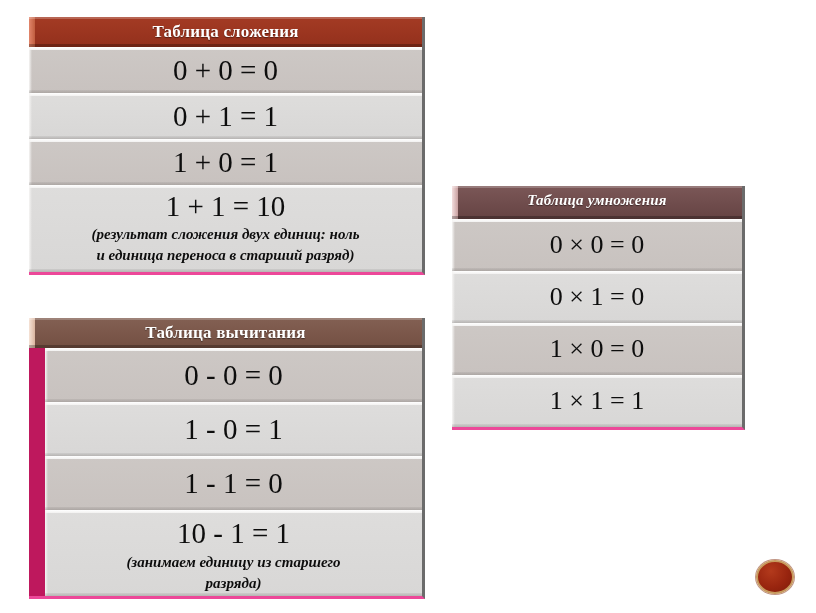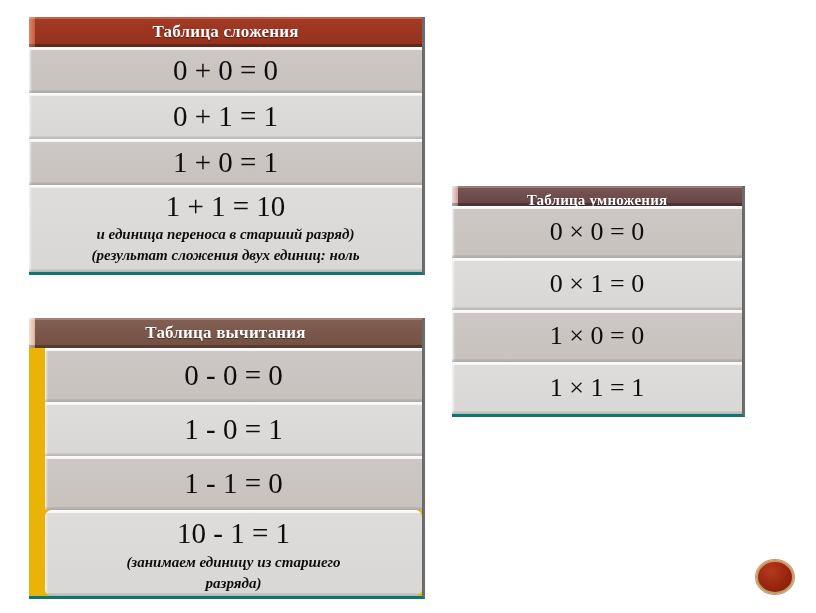--- a/index.html
+++ b/index.html
@@ -16,22 +16,22 @@
   }
 
   
   .tbl {
     position: absolute;
     box-sizing: border-box;
   }
   .tbl-inner {
     position: relative;
     border-right: 3px solid #6b6b6b;
-    border-bottom: 3px solid #0f766e;
-    background: #eab308;
+    border-bottom: 3px solid #ec4899;
+    background: #be185d;
   }
 
   
   .thead {
     position: relative;
     box-sizing: border-box;
     text-align: center;
     color: #ffffff;
     font-weight: bold;
     letter-spacing: 0.2px;
@@ -127,32 +127,33 @@
   #tbl-subtraction .tbl-inner { width: 393px; }
   #tbl-subtraction .thead {
     height: 30px;
     line-height: 30px;
     font-size: 17px;
     background: linear-gradient(#836053, #734f42);
   }
   #tbl-subtraction .thead .edge-l { background: linear-gradient(90deg, #f6e3d6, #d9b49f); }
   #tbl-subtraction .trow { height: 54px; margin-left: 16px; }
   #tbl-subtraction .trow .eq { font-size: 29px; line-height: 54px; }
-  #tbl-subtraction .trow.tall { height: 86px; padding-top: 4px; border-radius: 7px; }
+  #tbl-subtraction .trow.tall { height: 86px; padding-top: 4px; }
   #tbl-subtraction .trow.tall .eq { font-size: 29px; line-height: 38px; }
   #tbl-subtraction .trow.tall .note { font-size: 15px; line-height: 21px; }
 
   
   #tbl-multiplication { left: 452px; top: 186px; width: 293px; }
   #tbl-multiplication .tbl-inner { width: 290px; }
   #tbl-multiplication .thead {
-    height: 20px;
+    height: 33px;
     line-height: 28px;
     font-size: 15px;
     background: linear-gradient(#7b5757, #654343);
+    font-style: italic;
   }
   #tbl-multiplication .thead .edge-l { background: linear-gradient(90deg, #f3dede, #c89f9f); }
   #tbl-multiplication .trow { height: 52px; }
   #tbl-multiplication .trow .eq { font-size: 26px; line-height: 52px; }
 
   
   #nav-button {
     position: absolute;
     left: 756px;
     top: 560px;
@@ -204,22 +205,22 @@
         <span class="eq">1 + 0 = 1</span>
       </span>
     </div>
 
     <div class="trow shade-b tall">
       <span class="bevel-t"></span>
       <span class="bevel-l"></span>
       <span class="bevel-b"></span>
       <span class="rtext">
         <span class="eq">1 + 1 = 10</span>
+        <span class="note">(результат сложения двух единиц: ноль</span>
         <span class="note">и единица переноса в старший разряд)</span>
-        <span class="note">(результат сложения двух единиц: ноль</span>
       </span>
     </div>
 
   </div>
 </div>
 
 <div class="tbl" id="tbl-subtraction">
   <div class="tbl-inner">
 
     <div class="thead">

